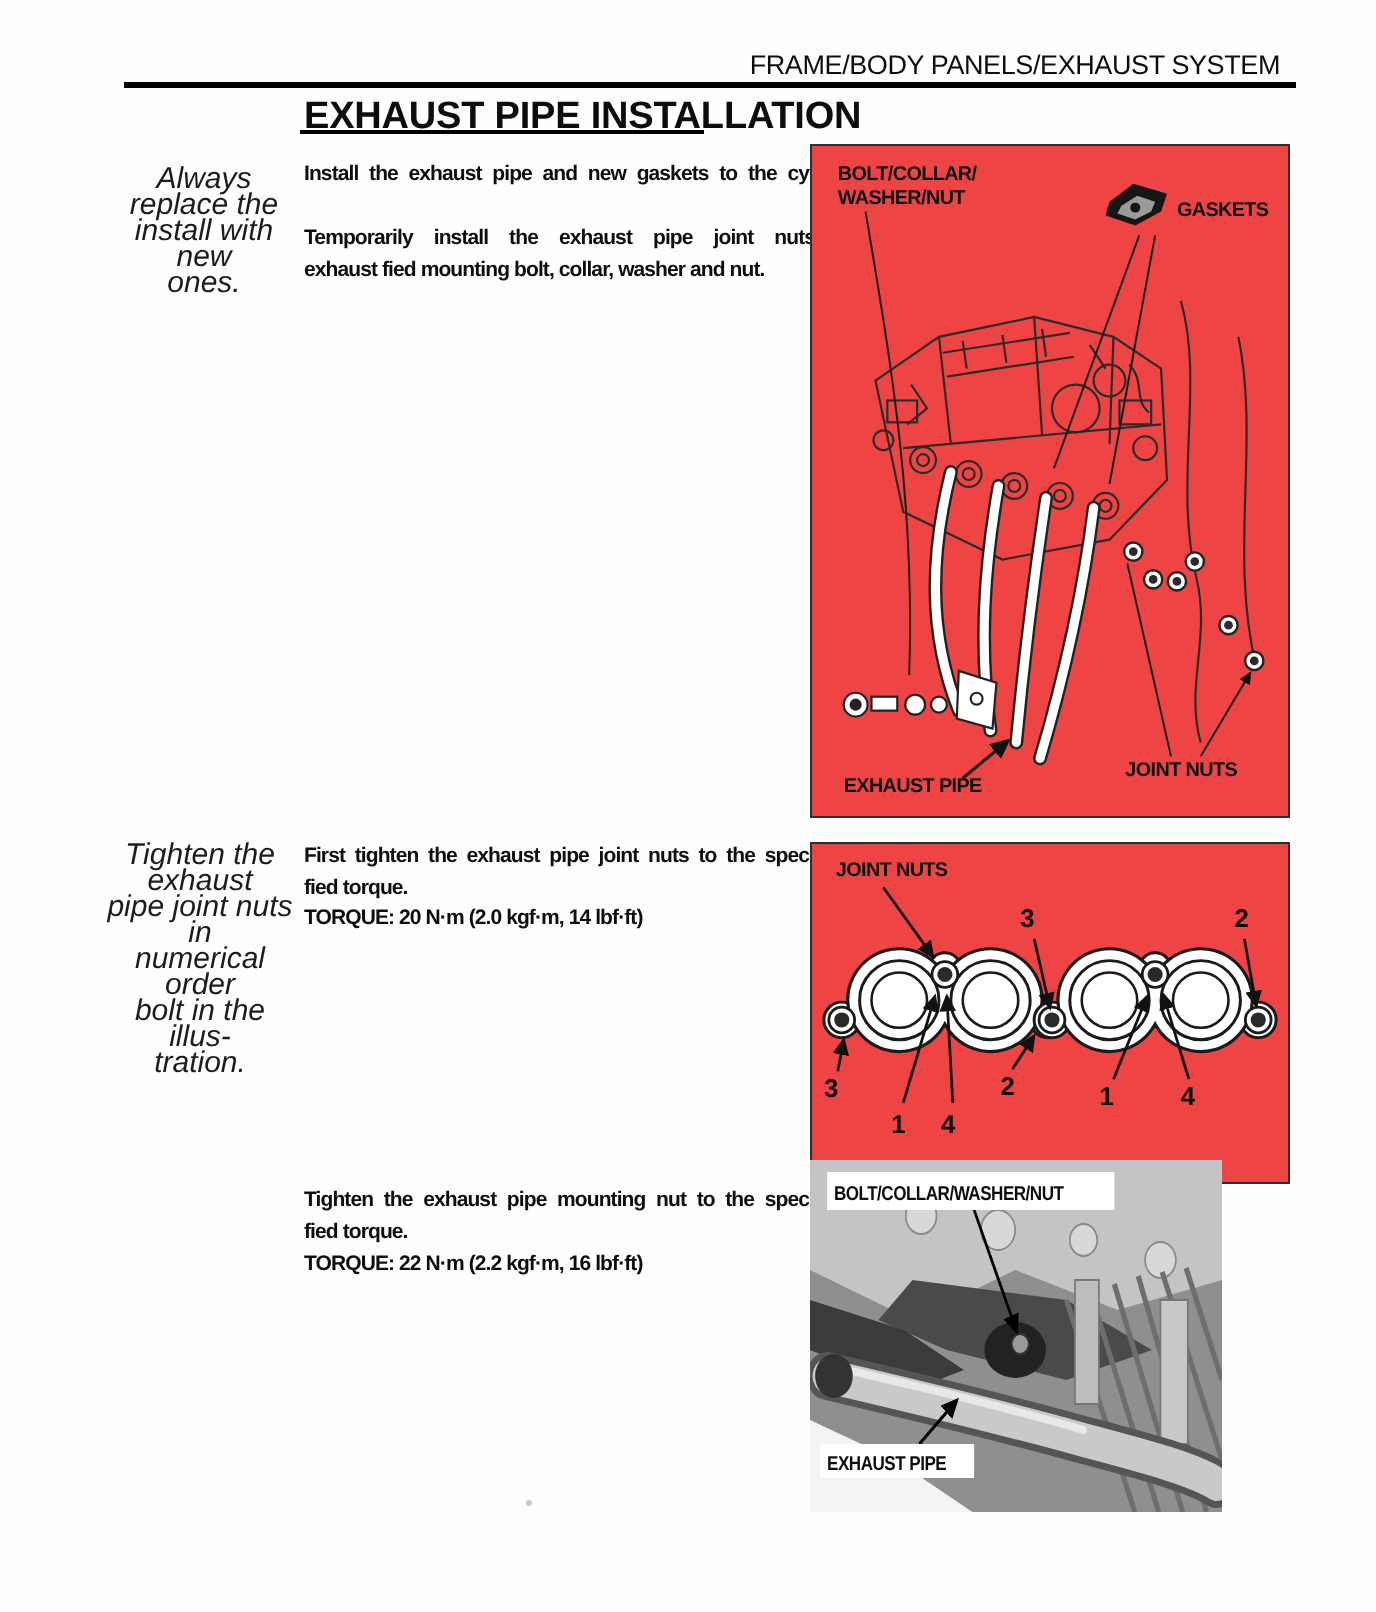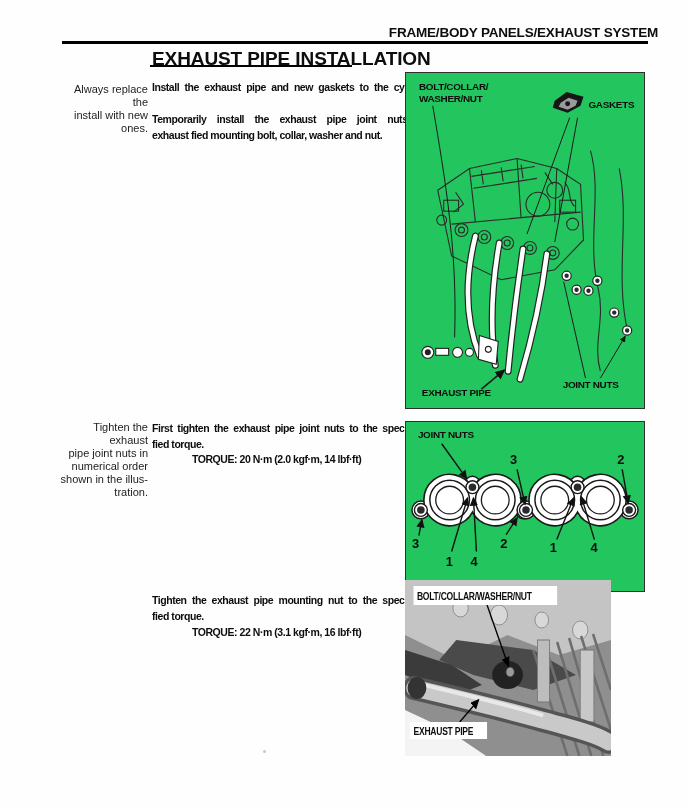--- a/index.html
+++ b/index.html
@@ -1,27 +1,27 @@
 <!DOCTYPE html>
 <html><head>
 <meta charset="utf-8">
 <style>
   html,body{margin:0;padding:0;background:#fff;}
   #page{position:relative;width:688px;height:806px;background:#fefefe;overflow:hidden;
         font-family:"Liberation Sans",sans-serif;color:#0d0d0d;}
-  .hdr{position:absolute;top:25px;right:30px;font-size:13.5px;font-weight:700;letter-spacing:-0.2px;white-space:nowrap;}
+  .hdr{position:absolute;top:25px;right:48px;font-size:13.5px;font-weight:400;letter-spacing:-0.2px;white-space:nowrap;}
   .rule{position:absolute;left:62px;top:41px;width:586px;height:3px;background:#000;}
   .title{position:absolute;left:152px;top:48px;font-size:19px;font-weight:700;letter-spacing:-0.1px;white-space:nowrap;}
   .title-ul{position:absolute;left:150px;top:65px;width:202px;height:2px;background:#000;}
-  .note{position:absolute;font-size:11px;line-height:13px;text-align:right;color:#1c1c1c;}
+  .note{position:absolute;font-style:italic;font-size:15px;line-height:13px;text-align:center;color:#1c1c1c;}
   .para{position:absolute;left:152px;width:258px;}
   .body-line{display:block;white-space:nowrap;font-size:10.5px;line-height:15.5px;letter-spacing:-0.45px;font-weight:600;color:#0d0d0d;}
   .jl{text-align-last:justify;text-align:justify;}
-  .torque{position:absolute;left:152px;font-size:10.5px;font-weight:700;letter-spacing:-0.45px;white-space:nowrap;margin-left:40px;}
-  .figbox{position:absolute;left:405px;width:240px;border:1.5px solid #2f2f2f;box-sizing:border-box;background:#22c55e;}
+  .torque{position:absolute;left:152px;font-size:10.5px;font-weight:700;letter-spacing:-0.45px;white-space:nowrap;}
+  .figbox{position:absolute;left:405px;width:240px;border:1.5px solid #2f2f2f;box-sizing:border-box;background:#ef4444;}
   .photo{position:absolute;left:405px;top:580px;width:206px;height:176px;}
   svg{display:block;}
   svg text{font-family:"Liberation Sans",sans-serif;fill:#0d0d0d;}
   .figlabel{font-size:10px;font-weight:700;letter-spacing:-0.3px;}
   .num{font-size:13px;font-weight:700;}
   .dot{position:absolute;left:263px;top:750px;width:3px;height:3px;border-radius:50%;background:#c9c9c9;}
 </style>
 </head>
 <body>
 
@@ -136,21 +136,21 @@
       <text class="figlabel" x="184" y="35">GASKETS</text>
       <text class="figlabel" x="16" y="325">EXHAUST PIPE</text>
       <text class="figlabel" x="158" y="317">JOINT NUTS</text>
     </svg>
   </div>
 
   <div class="note" style="left:52px;top:421px;width:96px;">
     <div>Tighten the exhaust</div>
     <div>pipe joint nuts in</div>
     <div>numerical order</div>
-    <div>shown in the illus-</div>
+    <div>bolt in the illus-</div>
     <div>tration.</div>
   </div>
   <div class="para" style="top:421px;">
     <span class="body-line jl">First tighten the exhaust pipe joint nuts to the speci-</span>
     <span class="body-line">fied torque.</span>
   </div>
   <div class="torque" style="top:453px;">TORQUE: 20 N·m (2.0 kgf·m, 14 lbf·ft)</div>
 
   <div class="figbox" style="top:421px;height:171px;">
     <svg width="100%" height="100%" viewBox="0 0 240 171" preserveAspectRatio="none">
@@ -213,21 +213,21 @@
       <text class="num" x="213" y="42">2</text>
       <text class="num" x="145" y="132">1</text>
       <text class="num" x="186" y="132">4</text>
     </svg>
   </div>
 
   <div class="para" style="top:593px;">
     <span class="body-line jl">Tighten the exhaust pipe mounting nut to the speci-</span>
     <span class="body-line">fied torque.</span>
   </div>
-  <div class="torque" style="top:626px;">TORQUE: 22 N·m (3.1 kgf·m, 16 lbf·ft)</div>
+  <div class="torque" style="top:626px;">TORQUE: 22 N·m (2.2 kgf·m, 16 lbf·ft)</div>
 
   <div class="photo">
     <svg width="100%" height="100%" viewBox="0 0 241 176" preserveAspectRatio="none">
       <defs>
         <marker id="ah3" markerWidth="7" markerHeight="7" refX="5.5" refY="3" orient="auto">
           <path d="M0,0 L6.5,3 L0,6 Z" fill="#000"></path>
         </marker>
       </defs>
       <g>
         <rect x="0" y="0" width="241" height="176" fill="#8f8f8f"></rect>

